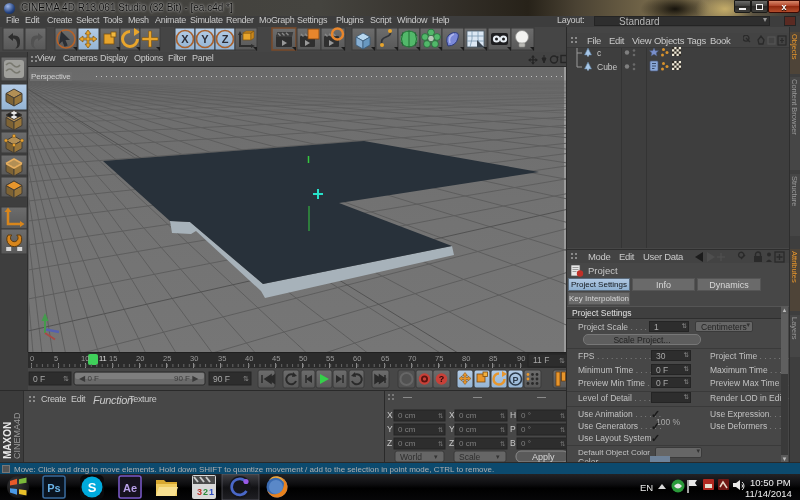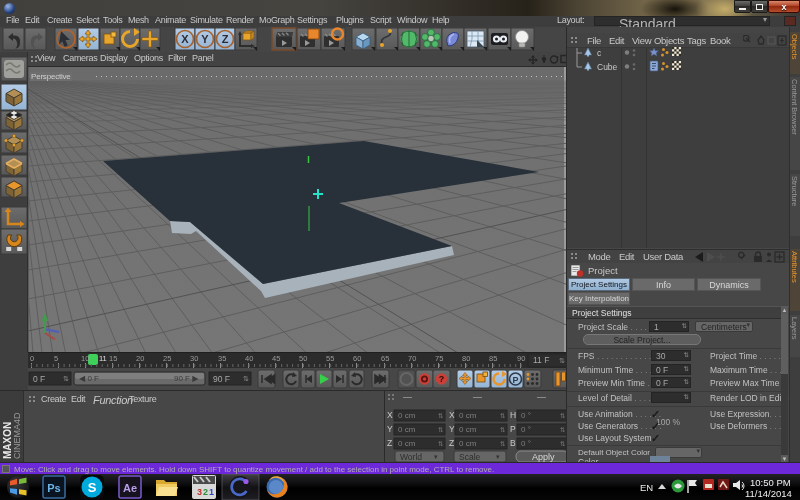--- a/index.html
+++ b/index.html
@@ -6,20 +6,21 @@
 .abs{position:absolute;}
 .mitem{color:#c9c9c9;font-size:9px;letter-spacing:-0.3px;white-space:nowrap;}
 </style></head>
 <body>
 <div id="app">
 
 <div class="abs" id="titlebar" style="left:0;top:0;width:800px;height:16px;background:linear-gradient(90deg,#41403d 0%,#45443f 40%,#35312b 55%,#272219 66%,#4a4233 72%,#8a7a55 86%,#3a3835 100%);overflow:hidden;">
   <div class="abs" style="left:640px;top:-6px;width:70px;height:30px;background:radial-gradient(ellipse at center,rgba(10,8,4,.9),rgba(10,8,4,0) 70%);"></div>
   <div class="abs" style="left:695px;top:-8px;width:60px;height:34px;background:radial-gradient(ellipse at center,rgba(201,176,106,.95),rgba(201,176,106,0) 70%);"></div>
   <div class="abs" style="left:4px;top:3px;width:11px;height:11px;border-radius:50%;background:radial-gradient(circle at 35% 30%,#9db6e8,#24427e 60%,#0c1c3e);"></div>
+  <div class="abs" style="left:21px;top:2px;font-size:10px;color:#0a0a0a;text-shadow:0 0 3px rgba(255,255,255,.75),0 0 1px rgba(255,255,255,.6);white-space:nowrap;">CINEMA 4D R13.061 Studio (32 Bit) - [ea.c4d *]</div>
 
   <div class="abs" style="left:734px;top:0;width:17px;height:13px;background:linear-gradient(#6a6a68,#3c3b39 50%,#2a2927 50%,#41403c);border:1px solid #1a1a18;border-radius:0 0 2px 2px;">
         <div class="abs" style="left:4px;top:7px;width:7px;height:2px;background:#efefef;"></div>
       </div>
   <div class="abs" style="left:751px;top:0;width:17px;height:13px;background:linear-gradient(#6a6a68,#3c3b39 50%,#2a2927 50%,#41403c);border:1px solid #1a1a18;border-radius:0 0 2px 2px;">
         <div class="abs" style="left:4px;top:3px;width:7px;height:6px;border:1px solid #efefef;"></div>
       </div>
   <div class="abs" style="left:768px;top:0;width:32px;height:13px;background:linear-gradient(#d8886a,#b04228 45%,#92290f 50%,#b54d2c);border:1px solid #3a0a04;border-radius:0 0 3px 2px;color:#fff;font-size:9px;font-weight:bold;text-align:center;line-height:12px;text-shadow:0 1px 1px #000;">x</div>
 </div>
 
@@ -34,21 +35,21 @@
   <span class="abs mitem" style="left:190px;top:-1px;">Simulate</span>
   <span class="abs mitem" style="left:226px;top:-1px;">Render</span>
   <span class="abs mitem" style="left:259px;top:-1px;">MoGraph</span>
   <span class="abs mitem" style="left:297px;top:-1px;">Settings</span>
   <span class="abs mitem" style="left:336px;top:-1px;">Plugins</span>
   <span class="abs mitem" style="left:370px;top:-1px;">Script</span>
   <span class="abs mitem" style="left:397px;top:-1px;">Window</span>
   <span class="abs mitem" style="left:432px;top:-1px;">Help</span>
   <span class="abs mitem" style="left:557px;top:-1px;">Layout:</span>
   <div class="abs" style="left:594px;top:0px;width:176px;height:10px;background:#2e2e2e;border:1px solid #242424;">
-    <span class="abs" style="left:24px;top:-1px;font-size:14px;color:#b5b5b5;">Standard</span>
+    <span class="abs" style="left:24px;top:-1px;font-size:10px;color:#b5b5b5;">Standard</span>
     <span class="abs" style="right:2px;top:-2px;font-size:8px;color:#999;">▾</span>
   </div>
   <div class="abs" style="left:784px;top:0px;width:12px;height:10px;background:#5a2a22;border:1px solid #242424;"></div>
 </div>
 
 <div class="abs" id="toolbar" style="left:0;top:27px;width:800px;height:25px;background:#454545;">
 <svg width="560" height="25" style="position:absolute;left:0;top:0;">
 <defs>
 <linearGradient id="bg" x1="0" y1="0" x2="0" y2="1">
             <stop offset="0" stop-color="#6d6d6d"></stop>
@@ -706,21 +707,21 @@
         </div>
     <div class="abs" style="left:0;top:222px;width:11px;height:62px;background:#4e4438;">
           <span style="position:absolute;left:9px;top:2px;font-size:7.5px;color:#e8962c;transform:rotate(90deg);transform-origin:0 0;white-space:nowrap;">Attributes</span>
         </div>
     <div class="abs" style="left:0;top:288px;width:11px;height:42px;background:#464646;">
           <span style="position:absolute;left:9px;top:2px;font-size:7.5px;color:#9a9a9a;transform:rotate(90deg);transform-origin:0 0;white-space:nowrap;">Layers</span>
         </div>
   </div>
 </div>
 
-<div class="abs" id="statusbar" style="left:0;top:462px;width:800px;height:12px;background:#6d28d9;border-top:1px solid #2a2a2a;">
+<div class="abs" id="statusbar" style="left:0;top:462px;width:800px;height:12px;background:#0c4a6e;border-top:1px solid #2a2a2a;">
   <div class="abs" style="left:2px;top:2px;width:8px;height:8px;background:#555;border:1px solid #777;"></div>
       <div class="abs" style="left:14px;top:2px;font-size:8px;color:#b0b0b0;white-space:nowrap;">Move: Click and drag to move elements. Hold down SHIFT to quantize movement / add to the selection in point mode, CTRL to remove.</div>
 </div>
 
 <div class="abs" id="taskbar" style="left:0;top:474px;width:800px;height:26px;background:linear-gradient(#232326,#0c0c0e 40%,#000 55%,#060608);">
 <svg width="800" height="26" style="position:absolute;left:0;top:0;">
   <defs>
     <radialGradient id="orb" cx="0.4" cy="0.35" r="0.8">
             <stop offset="0" stop-color="#3a3a3c"></stop>
             <stop offset="1" stop-color="#0a0a0c"></stop>

